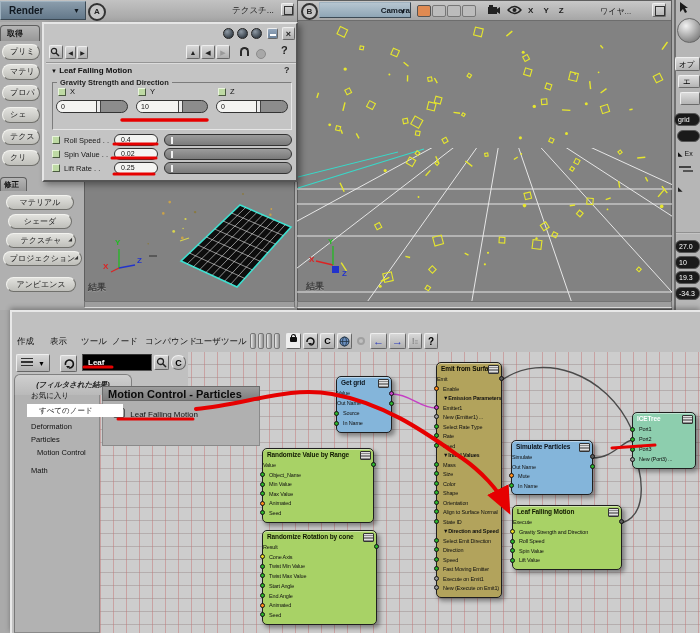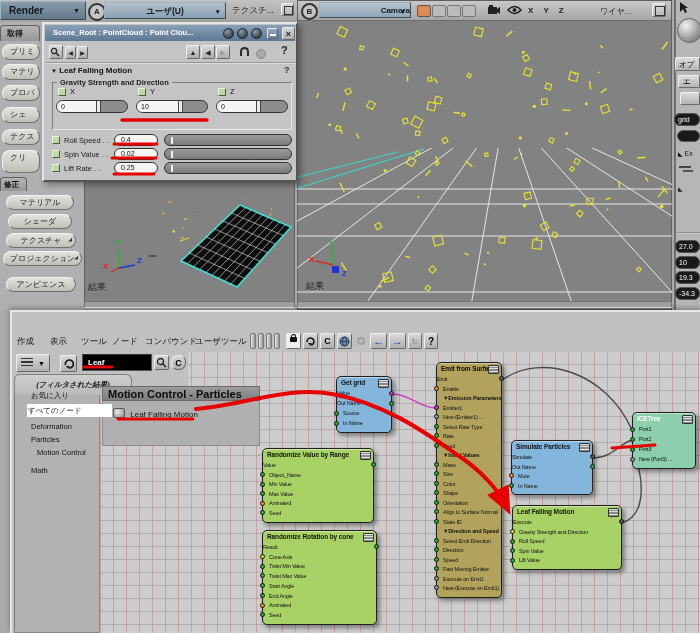--- a/index.html
+++ b/index.html
@@ -91,24 +91,20 @@
 
 <div id="stage" class="nosel">
 
   <div class="abs" style="left:0;top:0;width:297px;height:22px;background:linear-gradient(#c2c2c2,#a4a4a4);border-bottom:1px solid #7c7c7c;"></div>
   <div class="abs dropdown" style="left:0;top:1px;width:86px;height:19px;background:linear-gradient(#8a9cab,#63788a);font-size:10px;line-height:18px;padding-left:8px;">
     <span>Render</span>
     <span class="abs" style="right:5px;top:0;font-size:7px;">▼</span>
   </div>
   <div class="abs" style="left:88px;top:3px;width:14px;height:14px;border:2px solid #333;border-radius:50%;background:#c6c6c6;
        font-size:8px;font-weight:bold;text-align:center;line-height:14px;color:#222;">A</div>
-  <div class="abs dropdown" style="left:104px;top:2px;width:122px;height:17px;background:linear-gradient(#b2c1cd,#8aa0b2);font-size:8.5px;line-height:16px;text-align:center;">
-    <span>ユーザ(U)</span>
-    <span class="abs" style="right:4px;top:1px;font-size:6.5px;">▼</span>
-  </div>
   <div class="abs" style="left:232px;top:5px;font-size:8.5px;color:#1d1d1d;">テクスチ...</div>
   <div class="abs raised" style="left:281px;top:3px;width:13px;height:13px;">
     <div class="abs" style="left:2px;top:2px;width:7px;height:7px;border:1px solid #333;"></div>
   </div>
 
   <div class="abs vp" style="left:297px;top:0;width:375px;height:310px;"></div>
   <div class="abs" style="left:298px;top:1px;width:373px;height:19px;background:linear-gradient(#c8c8c8,#a6a6a6);border-bottom:1px solid #6d6d6d;"></div>
   <div class="abs" style="left:301px;top:3px;width:13px;height:13px;border:2px solid #333;border-radius:50%;background:#c6c6c6;
        font-size:8px;font-weight:bold;text-align:center;line-height:13px;color:#222;">B</div>
   <div class="abs dropdown" style="left:319px;top:2px;width:92px;height:16px;background:linear-gradient(#b6c5d0,#8fa6b6);font-size:8px;line-height:15px;text-align:right;">
@@ -309,21 +305,21 @@
   <div class="abs" style="left:297px;top:301px;width:375px;height:7px;background:#9e9e9e;border:1px solid #757575;border-bottom-color:#d8d8d8;box-sizing:border-box;z-index:2;"></div>
 
   <div class="abs" style="left:0;top:22px;width:84px;height:288px;background:#b0b0b0;"></div>
   <div class="abs tabbtn" style="left:0;top:25px;width:40px;height:16px;">取得</div>
   <div id="upper-btns">
       <div class="abs pill" style="left: 2px; top: 44px; width: 38px; height: 16px; line-height: 14px;">プリミ</div>
       <div class="abs pill" style="left: 2px; top: 64px; width: 38px; height: 16px; line-height: 14px;">マテリ</div>
       <div class="abs pill" style="left: 2px; top: 85px; width: 38px; height: 16px; line-height: 14px;">プロパ</div>
       <div class="abs pill" style="left: 2px; top: 107px; width: 38px; height: 16px; line-height: 14px;">シェ</div>
       <div class="abs pill" style="left: 2px; top: 129px; width: 38px; height: 16px; line-height: 14px;">テクス</div>
-      <div class="abs pill" style="left: 2px; top: 150px; width: 38px; height: 23px; line-height: 14px;">クリ</div>
+      <div class="abs pill" style="left: 2px; top: 150px; width: 38px; height: 16px; line-height: 14px;">クリ</div>
     </div>
   <div class="abs tabbtn" style="left:0;top:177px;width:27px;height:14px;font-size:7.5px;padding-left:3px;z-index:6;">修正</div>
   <div id="lower-btns">
       <div class="abs pill" style="left: 6px; top: 195px; width: 68px; height: 15px; line-height: 13px; text-align: center; padding-left: 0px;">マテリアル</div>
       <div class="abs pill" style="left: 8px; top: 214px; width: 64px; height: 15px; line-height: 13px; text-align: center; padding-left: 0px;">シェーダ</div>
       <div class="abs pill" style="left: 6px; top: 233px; width: 70px; height: 15px; line-height: 13px; text-align: center; padding-left: 0px;">テクスチャ<span style="position: absolute; right: 3px; bottom: 1px; font-size: 5px; color: rgb(51, 51, 51);">◢</span></div>
       <div class="abs pill" style="left: 3px; top: 251px; width: 79px; height: 15px; line-height: 13px; text-align: center; padding-left: 0px;">プロジェクション<span style="position: absolute; right: 3px; bottom: 1px; font-size: 5px; color: rgb(51, 51, 51);">◢</span></div>
       <div class="abs pill" style="left: 6px; top: 277px; width: 70px; height: 15px; line-height: 13px; text-align: center; padding-left: 0px;">アンビエンス</div>
     </div>
 
@@ -344,21 +340,20 @@
   <div class="abs" style="left:678px;top:185px;font-size:6px;color:#222;">◣</div>
   <div class="abs" style="left:676px;top:232px;width:24px;height:2px;background:linear-gradient(#777,#ddd);"></div>
   <div id="strip-values">
       <div class="abs stripfield" style="left: 675px; top: 240px; width: 25px; height: 13px; line-height: 12px;">27.0</div>
       <div class="abs stripfield" style="left: 675px; top: 255.5px; width: 25px; height: 13px; line-height: 12px;">10</div>
       <div class="abs stripfield" style="left: 675px; top: 271px; width: 25px; height: 13px; line-height: 12px;">19.3</div>
       <div class="abs stripfield" style="left: 675px; top: 286.5px; width: 25px; height: 13px; line-height: 12px;">-34.3</div>
     </div>
 
   <div id="ppanel" class="abs" style="left:42px;top:22px;width:256px;height:160px;">
-    <div class="ptitle" style="height:16px;margin:1px;"><span>Scene_Root : PointCloud : Point Clou...</span></div>
     <div class="abs circleicon" style="left:179px;top:4px;width:11px;height:11px;"></div>
     <div class="abs circleicon" style="left:193px;top:4px;width:11px;height:11px;"></div>
     <div class="abs circleicon" style="left:207px;top:4px;width:11px;height:11px;"></div>
     <div class="abs smallbtn" style="left:223px;top:4px;width:11px;height:11px;background:linear-gradient(#95a7bc,#6e849c);">
       <div class="abs" style="left:2px;bottom:2px;width:6px;height:2px;background:#fff;"></div>
     </div>
     <div class="abs smallbtn" style="left:238px;top:3px;width:13px;height:13px;font-size:9px;font-weight:bold;line-height:12px;">×</div>
 
     <div class="abs smallbtn" style="left:5px;top:21px;width:14px;height:14px;">
       <svg width="10" height="10" viewBox="0 0 10 10" style="margin-top:1px;">
@@ -487,21 +482,21 @@
           <line x1="7" y1="7" x2="10" y2="10" stroke="#222" stroke-width="1.5"></line>
       </svg>
     </div>
     <div class="abs tbbtn" style="left:159px;top:43px;width:15px;height:15px;font-size:9px;font-weight:bold;line-height:14px;border-radius:7px;z-index:3;">C</div>
 
     <div class="abs filtertab" style="left:2px;top:62px;width:118px;height:21px;z-index:4;">(フィルタされた結果)</div>
 
     <div class="abs catpane" style="left:2px;top:74px;width:86px;height:247px;z-index:3;"></div>
     <div id="cat-list" class="abs" style="left:2px;top:74px;width:86px;z-index:5;">
         <div class="catitem" style="position: absolute; left: 1px; top: 3px; width: 84px; padding-left: 4px;">お気に入り</div>
-        <div class="catitem catsel" style="position: absolute; left: 1px; top: 18px; width: 84px; padding-left: 1px;">すべてのノード</div>
+        <div class="catitem catsel" style="position: absolute; left: 1px; top: 18px; width: 84px; padding-left: 12px;">すべてのノード</div>
         <div class="catitem" style="position: absolute; left: 1px; top: 34px; width: 84px; padding-left: 4px;">Deformation</div>
         <div class="catitem" style="position: absolute; left: 1px; top: 47px; width: 84px; padding-left: 4px;">Particles</div>
         <div class="catitem" style="position: absolute; left: 1px; top: 60px; width: 84px; padding-left: 10px;">Motion Control</div>
         <div class="catitem" style="position: absolute; left: 1px; top: 78px; width: 84px; padding-left: 4px;">Math</div>
       </div>
 
     <div class="abs presethdr" style="left:90px;top:74px;width:158px;height:15px;z-index:4;">Motion Control - Particles</div>
     <div class="abs presetbody" style="left:90px;top:89px;width:158px;height:45px;z-index:4;">
       <div class="abs" style="left:10px;top:7px;font-size:8px;color:#111;white-space:nowrap;">
         <span style="display:inline-block;width:10px;height:8px;background:radial-gradient(circle at 35% 35%,#e8e8e8,#8a8a8a);border:1px solid #555;border-radius:2px;vertical-align:-1px;margin-right:3px;"></span>

